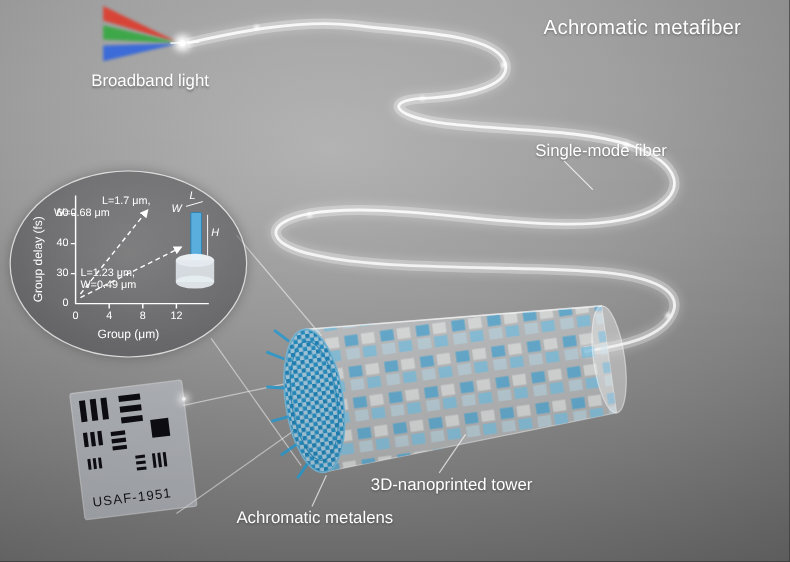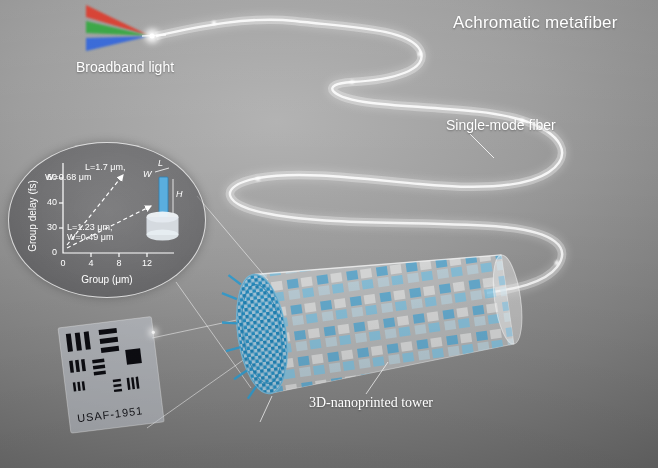--- a/index.html
+++ b/index.html
@@ -149,21 +149,22 @@
     <g stroke="rgba(255,255,255,0.8)" stroke-width="1">
       <line x1="260" y1="422" x2="272" y2="396"></line>
       <line x1="366" y1="394" x2="388" y2="362"></line>
       <line x1="470" y1="134" x2="494" y2="158"></line>
     </g>
   </svg>
 
   <div class="label title" style="left:453px;top:13px;">Achromatic metafiber</div>
   <div class="label" style="left:76px;top:59px;">Broadband light</div>
   <div class="label" style="left:446px;top:117px;">Single-mode fiber</div>
-  <div class="label" style="left:309px;top:395px;font-family:Liberation Serif, serif;">3D-nanoprinted tower</div>
+  <div class="label" style="left:197px;top:423px;">Achromatic metalens</div>
+  <div class="label" style="left:309px;top:395px;">3D-nanoprinted tower</div>
 
   <div class="inset">
     <svg width="196" height="154" viewBox="0 0 196 154">
       <defs>
         <marker id="arrw" markerWidth="7" markerHeight="7" refX="5" refY="3" orient="auto">
           <path d="M0,0 L6,3 L0,6 Z" fill="#ffffff"></path>
         </marker>
       </defs>
       <g stroke="#ffffff" stroke-width="1.2" fill="none">
         <path d="M54 20 L54 110 L165 110"></path>

